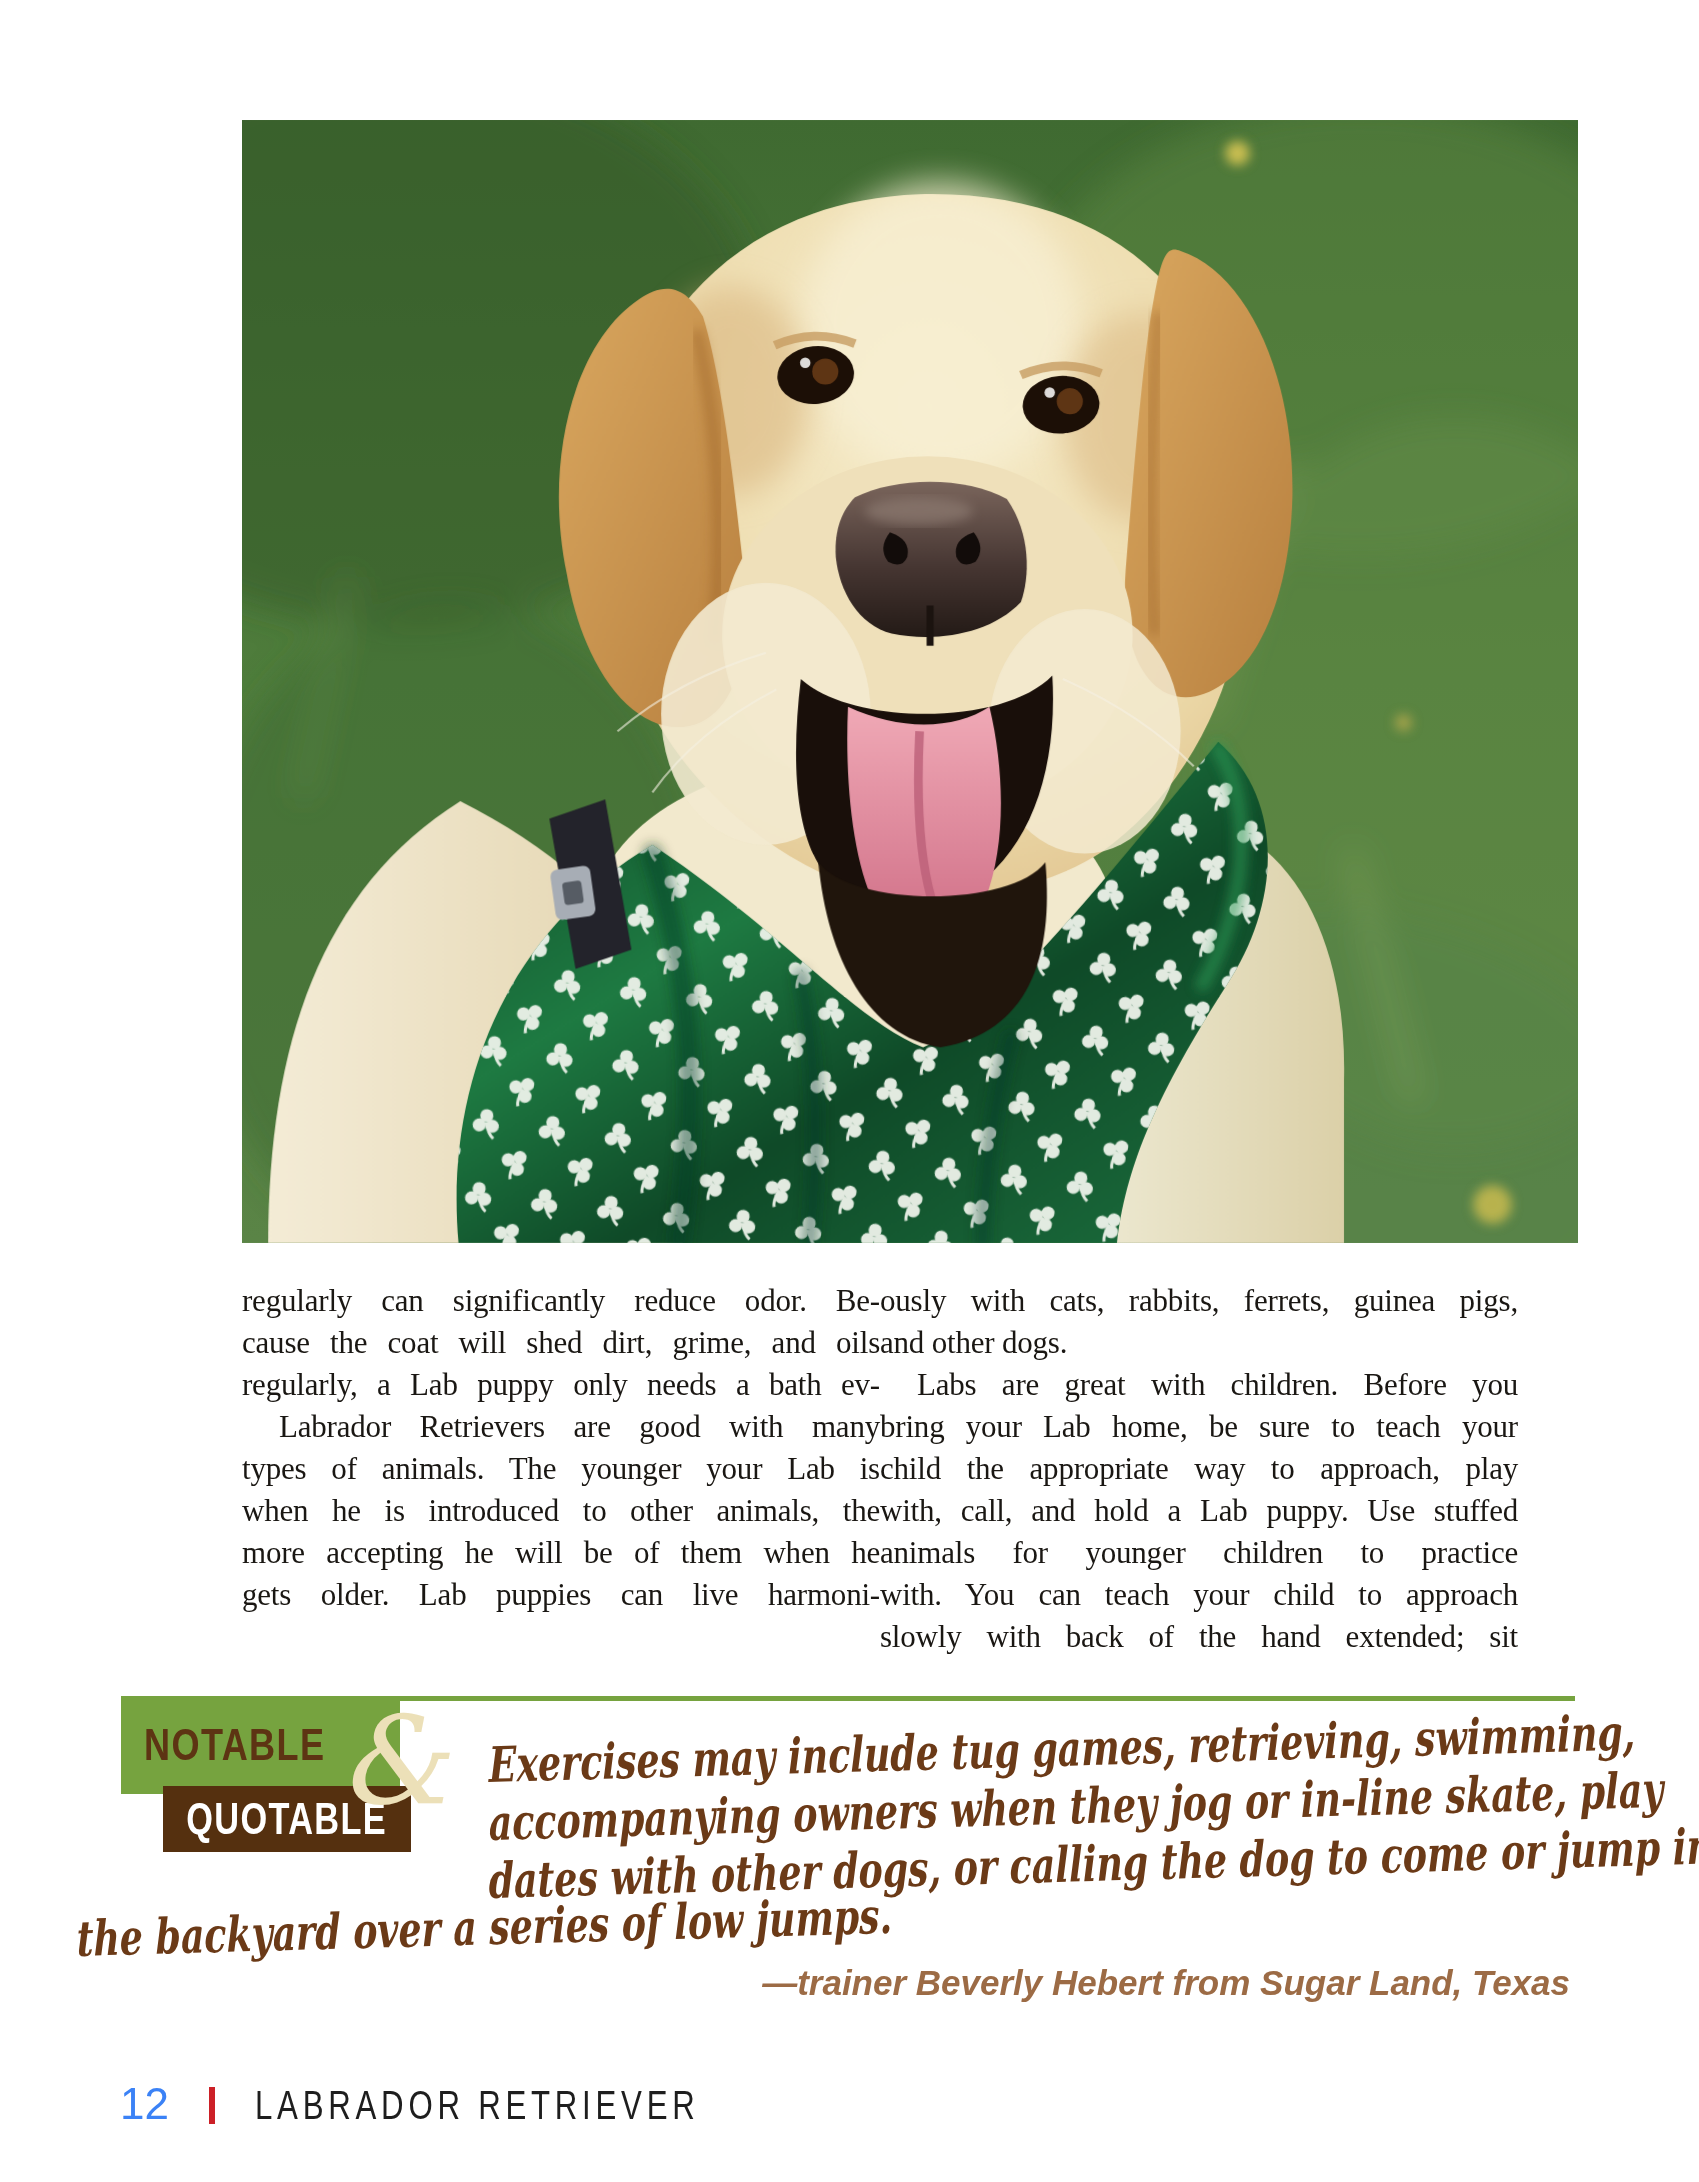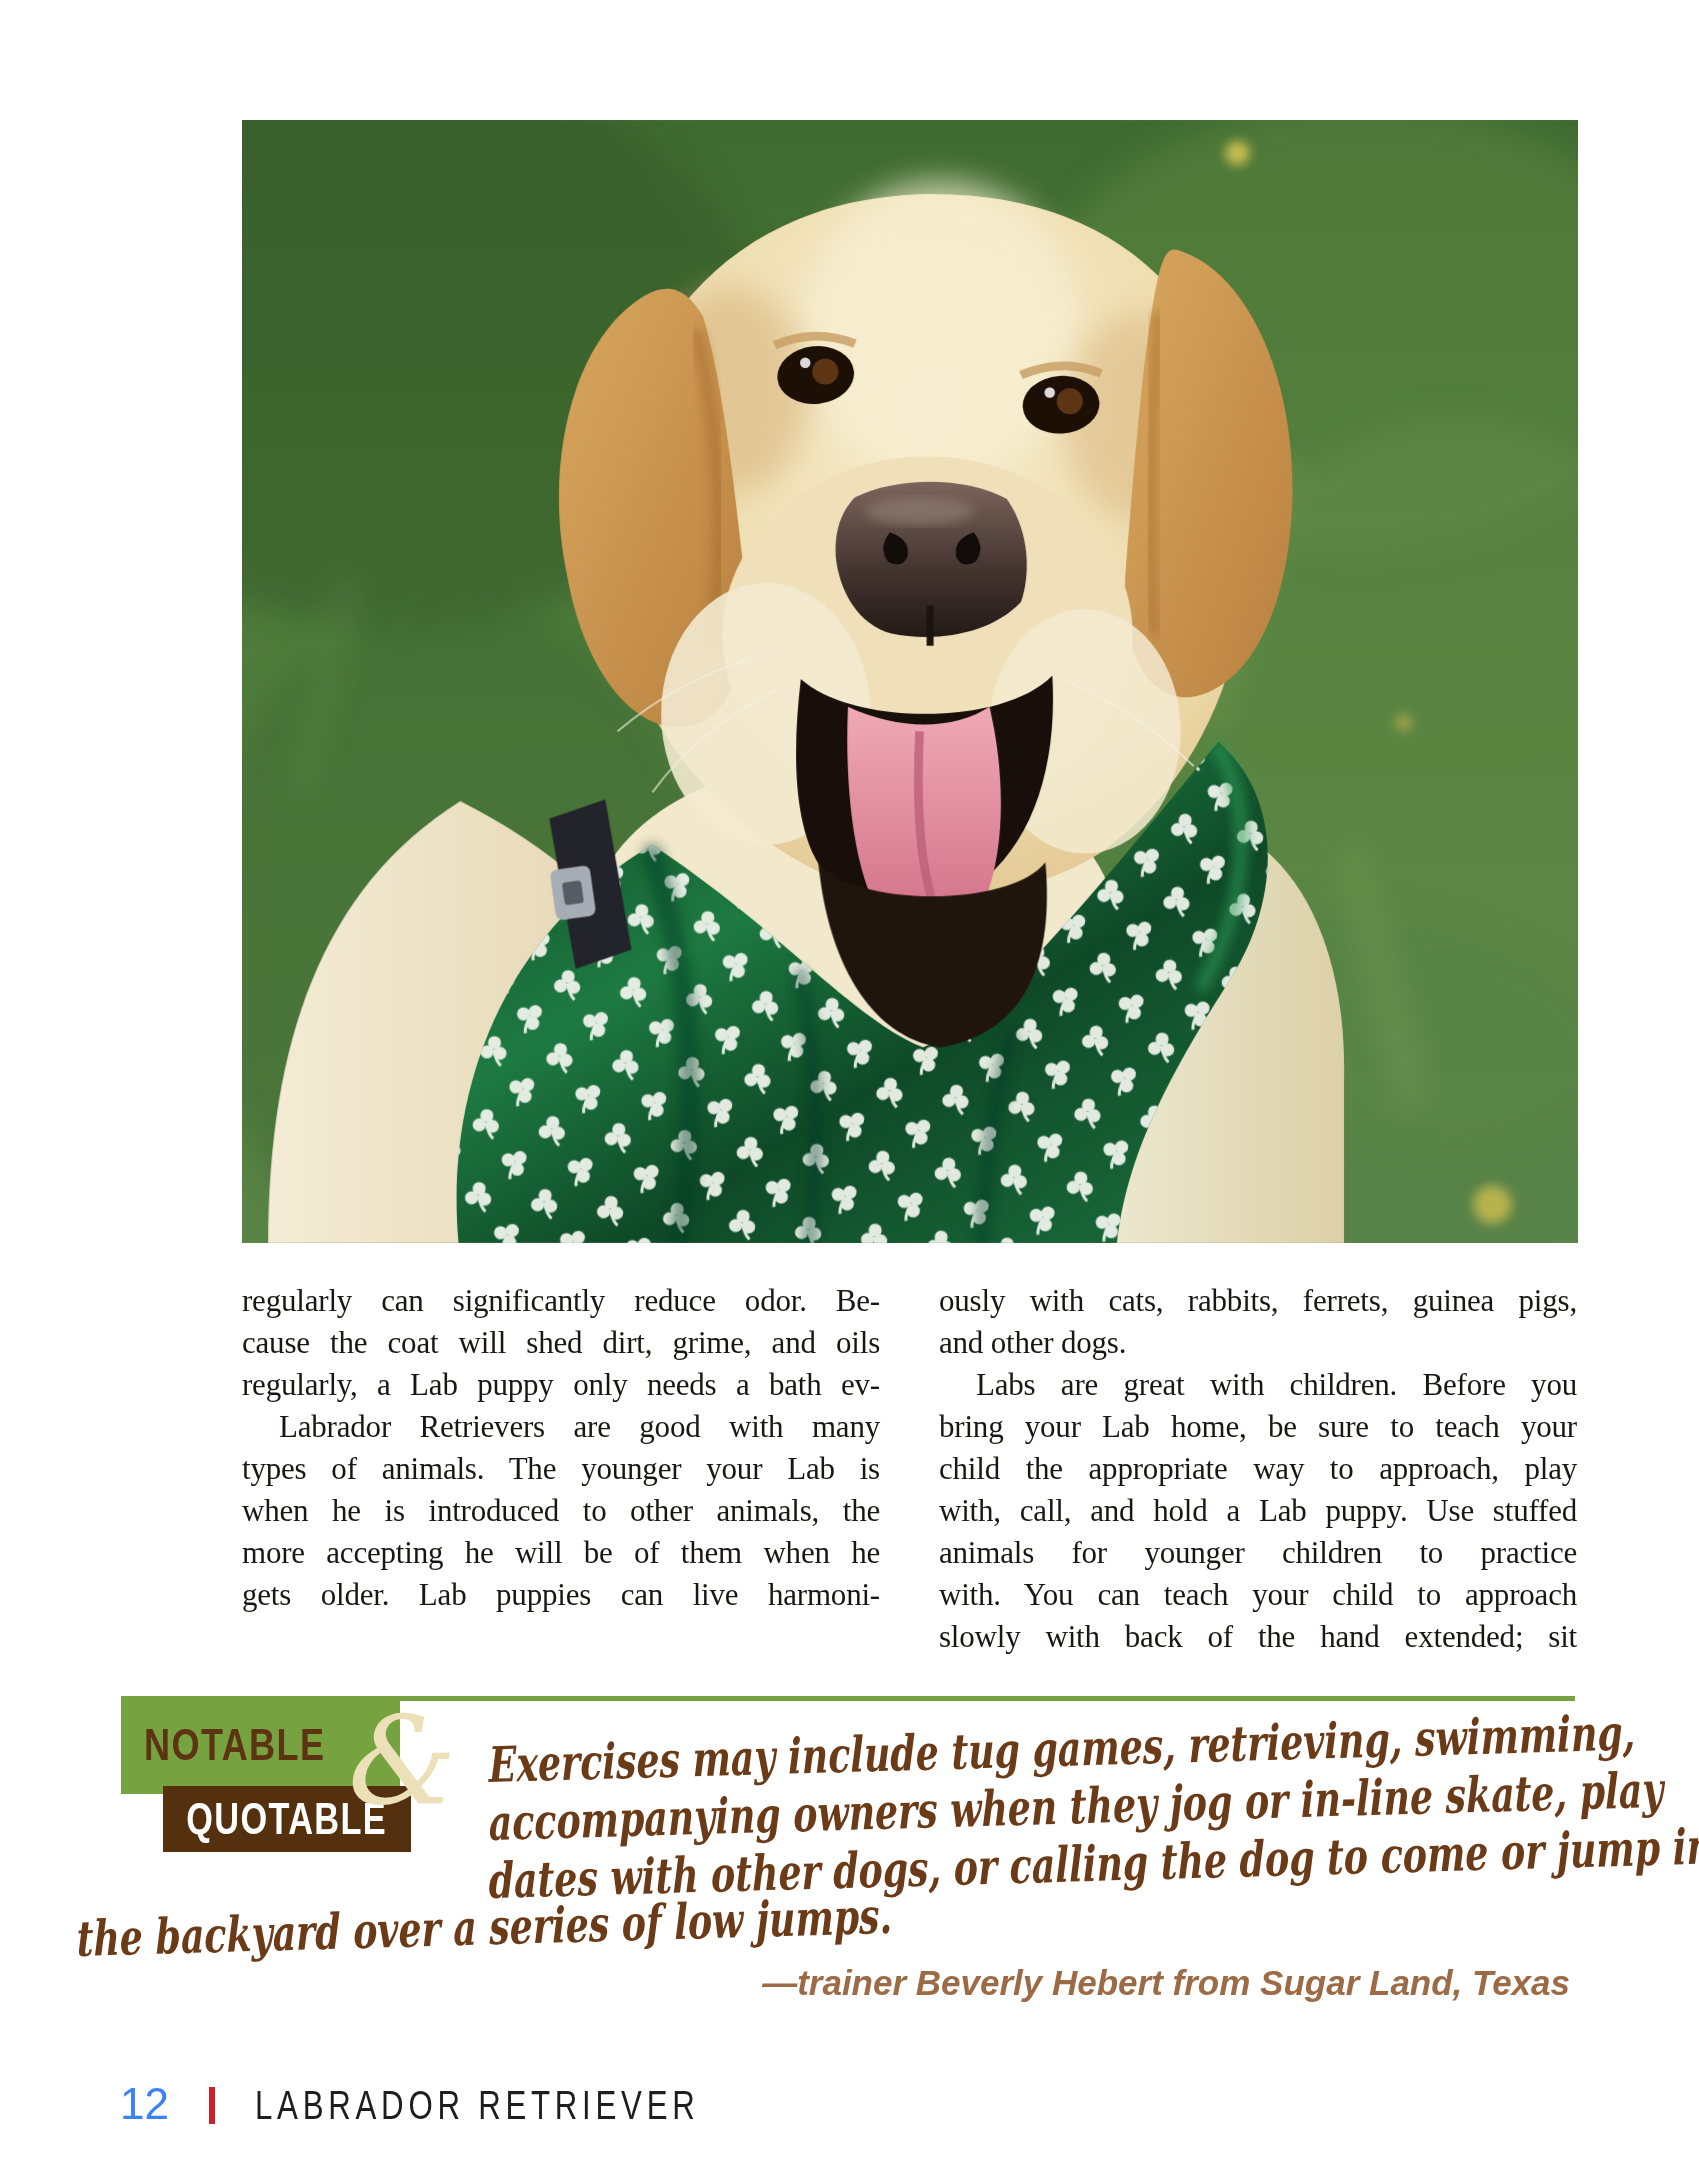--- a/index.html
+++ b/index.html
@@ -4,21 +4,21 @@
 <style>
   html,body{margin:0;padding:0;background:#ffffff;}
   .page{position:relative;width:1700px;height:2183px;background:#fff;overflow:hidden;
         font-family:"Liberation Serif",serif;color:var(--ink,#1a1713);}
 
   
   .photo{position:absolute;left:242px;top:120px;width:1336px;height:1123px;margin:0;overflow:hidden;}
   .photo svg{display:block;}
 
   
-  .cols{position:absolute;left:242px;top:1280px;width:1336px;display:flex;gap:59px;}
+  .cols{position:absolute;left:242px;top:1280px;width:1336px;display:flex;}
   .col{width:638px;font:400 31px/42px "Liberation Serif",serif;letter-spacing:-0.2px;}
   .col .text-line{text-align:justify;}
   .col .text-line.fill{text-align-last:justify;}
   .col .text-line.ind{text-indent:37px;}
 
   
   .rule{position:absolute;left:121px;top:1696px;width:1454px;height:5.2px;background:var(--green);}
   .notable-box{position:absolute;left:121px;top:1696px;width:279px;height:98px;background:var(--green);
                display:flex;align-items:center;z-index:1;}
   .notable-box span{font:700 44px "Liberation Sans",sans-serif;color:var(--brown-text);

